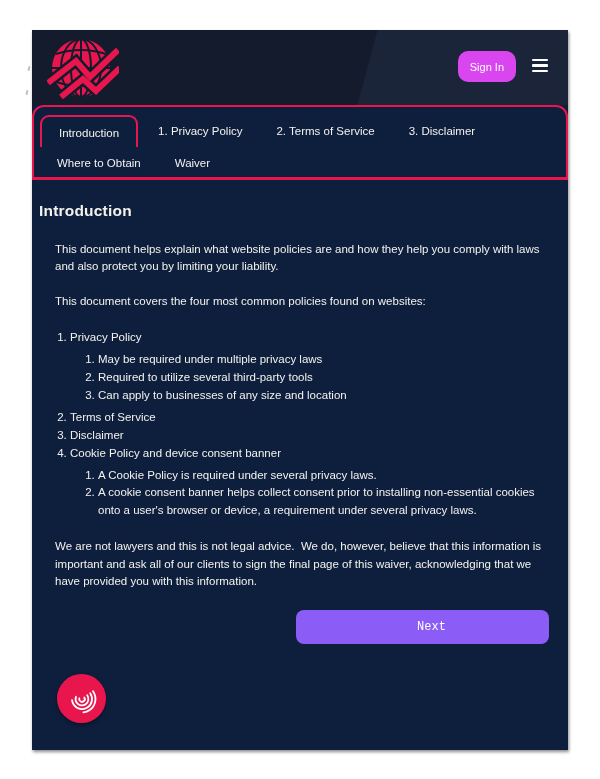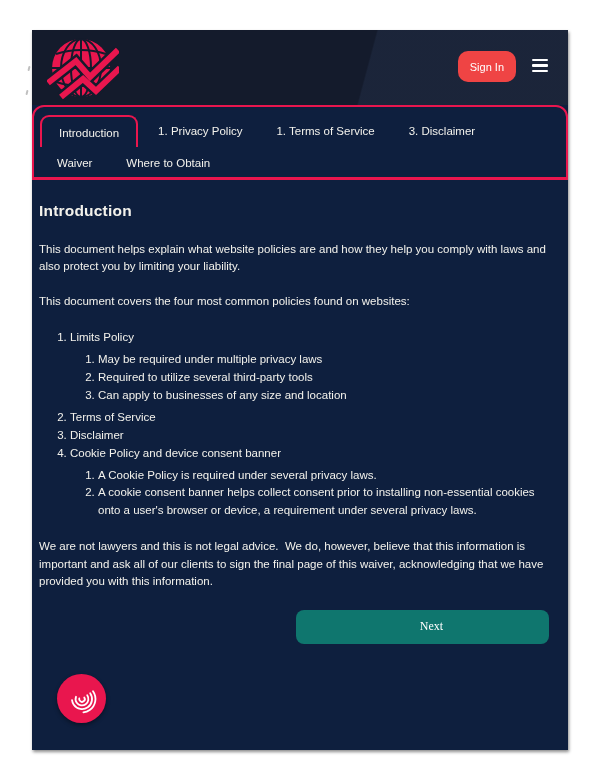--- a/index.html
+++ b/index.html
@@ -26,21 +26,21 @@
   }
   .hdr::after {
     content: ""; position: absolute; inset: 0;
     background: linear-gradient(105deg, rgba(0,0,0,0) 62%, rgba(70,95,140,0.14) 62.3%);
     pointer-events: none;
   }
   .logo { position: absolute; left: 15px; top: 1px; width: 72px; height: 72px; }
   .signin-btn {
     position: absolute; right: 52px; top: 21px;
     height: 31px; padding: 0 12px;
-    background: #ef4444; color: #ffffff;
+    background: #d946ef; color: #ffffff;
     border: none; border-radius: 10px;
     font-family: "Liberation Sans", sans-serif;
     font-size: 11px; cursor: pointer; z-index: 2;
   }
   .burger {
     position: absolute; right: 20px; top: 29px;
     width: 16px; display: flex; flex-direction: column; gap: 3px;
     cursor: pointer; z-index: 2;
   }
   .burger i { display: block; height: 2.4px; background: #ffffff; border-radius: 1px; }
@@ -59,31 +59,31 @@
   }
   .tab.active {
     border: 2px solid #e9164e; border-bottom: none;
     border-radius: 9px 9px 0 0;
     padding: 10px 17px 8px 17px; margin-left: 0;
   }
   .tab-break { flex-basis: 100%; height: 0; }
   
   .content { padding: 0 12px 0 7px; font-size: 11.5px; line-height: 1.52; }
   .content h1 { font-size: 15.5px; margin: 19px 0 0 0; letter-spacing: .2px; }
-  .para { margin: 18px 0 0 0; white-space: pre-wrap; }
+  .para { margin: 18px 0 0 16px; white-space: pre-wrap; }
   ol.outer { margin: 18px 0 0 0; padding-left: 31px; }
   ol.inner { margin: 4px; padding-left: 24px; }
   li { line-height: 1.56; }
   
   .footer { margin-top: 19px; display: flex; justify-content: flex-end; padding-right: 7px; }
   .next-btn {
     width: 253px; height: 34px;
-    background: #0f766e; color: #ffffff;
+    background: #8b5cf6; color: #ffffff;
     border: none; border-radius: 8px;
-    font-family: Liberation Serif, serif;
+    font-family: Liberation Mono, monospace;
     font-size: 12px; cursor: pointer; padding-left: 24px;
   }
   .fab {
     position: absolute; left: 25px; top: 644px;
     width: 49px; height: 49px; border-radius: 50%;
     background: #e9164e;
     display: flex; align-items: center; justify-content: center;
     cursor: pointer;
     box-shadow: 0 2px 4px rgba(0,0,0,0.4);
   }
@@ -124,37 +124,37 @@
     <div class="burger">
       <i></i>
         <i></i>
         <i></i>
     </div>
   </div>
 
   <div class="tabs">
     <span class="tab active">Introduction</span>
     <span class="tab">1. Privacy Policy</span>
-    <span class="tab">1. Terms of Service</span>
+    <span class="tab">2. Terms of Service</span>
     <span class="tab">3. Disclaimer</span>
     <span class="tab-break"></span>
+    <span class="tab">Where to Obtain</span>
     <span class="tab">Waiver</span>
-    <span class="tab">Where to Obtain</span>
   </div>
 
   <div class="content">
     <h1>Introduction</h1>
 
     <p class="para">This document helps explain what website policies are and how they help you comply with laws and also protect you by limiting your liability.</p>
 
     <p class="para">This document covers the four most common policies found on websites:</p>
 
     <ol class="outer">
       <li>
-        <span>Limits Policy</span>
+        <span>Privacy Policy</span>
         <ol class="inner">
           <li>May be required under multiple privacy laws</li>
           <li>Required to utilize several third-party tools</li>
           <li>Can apply to businesses of any size and location</li>
         </ol>
       </li>
       <li>
         <span>Terms of Service</span>
       </li>
       <li>

